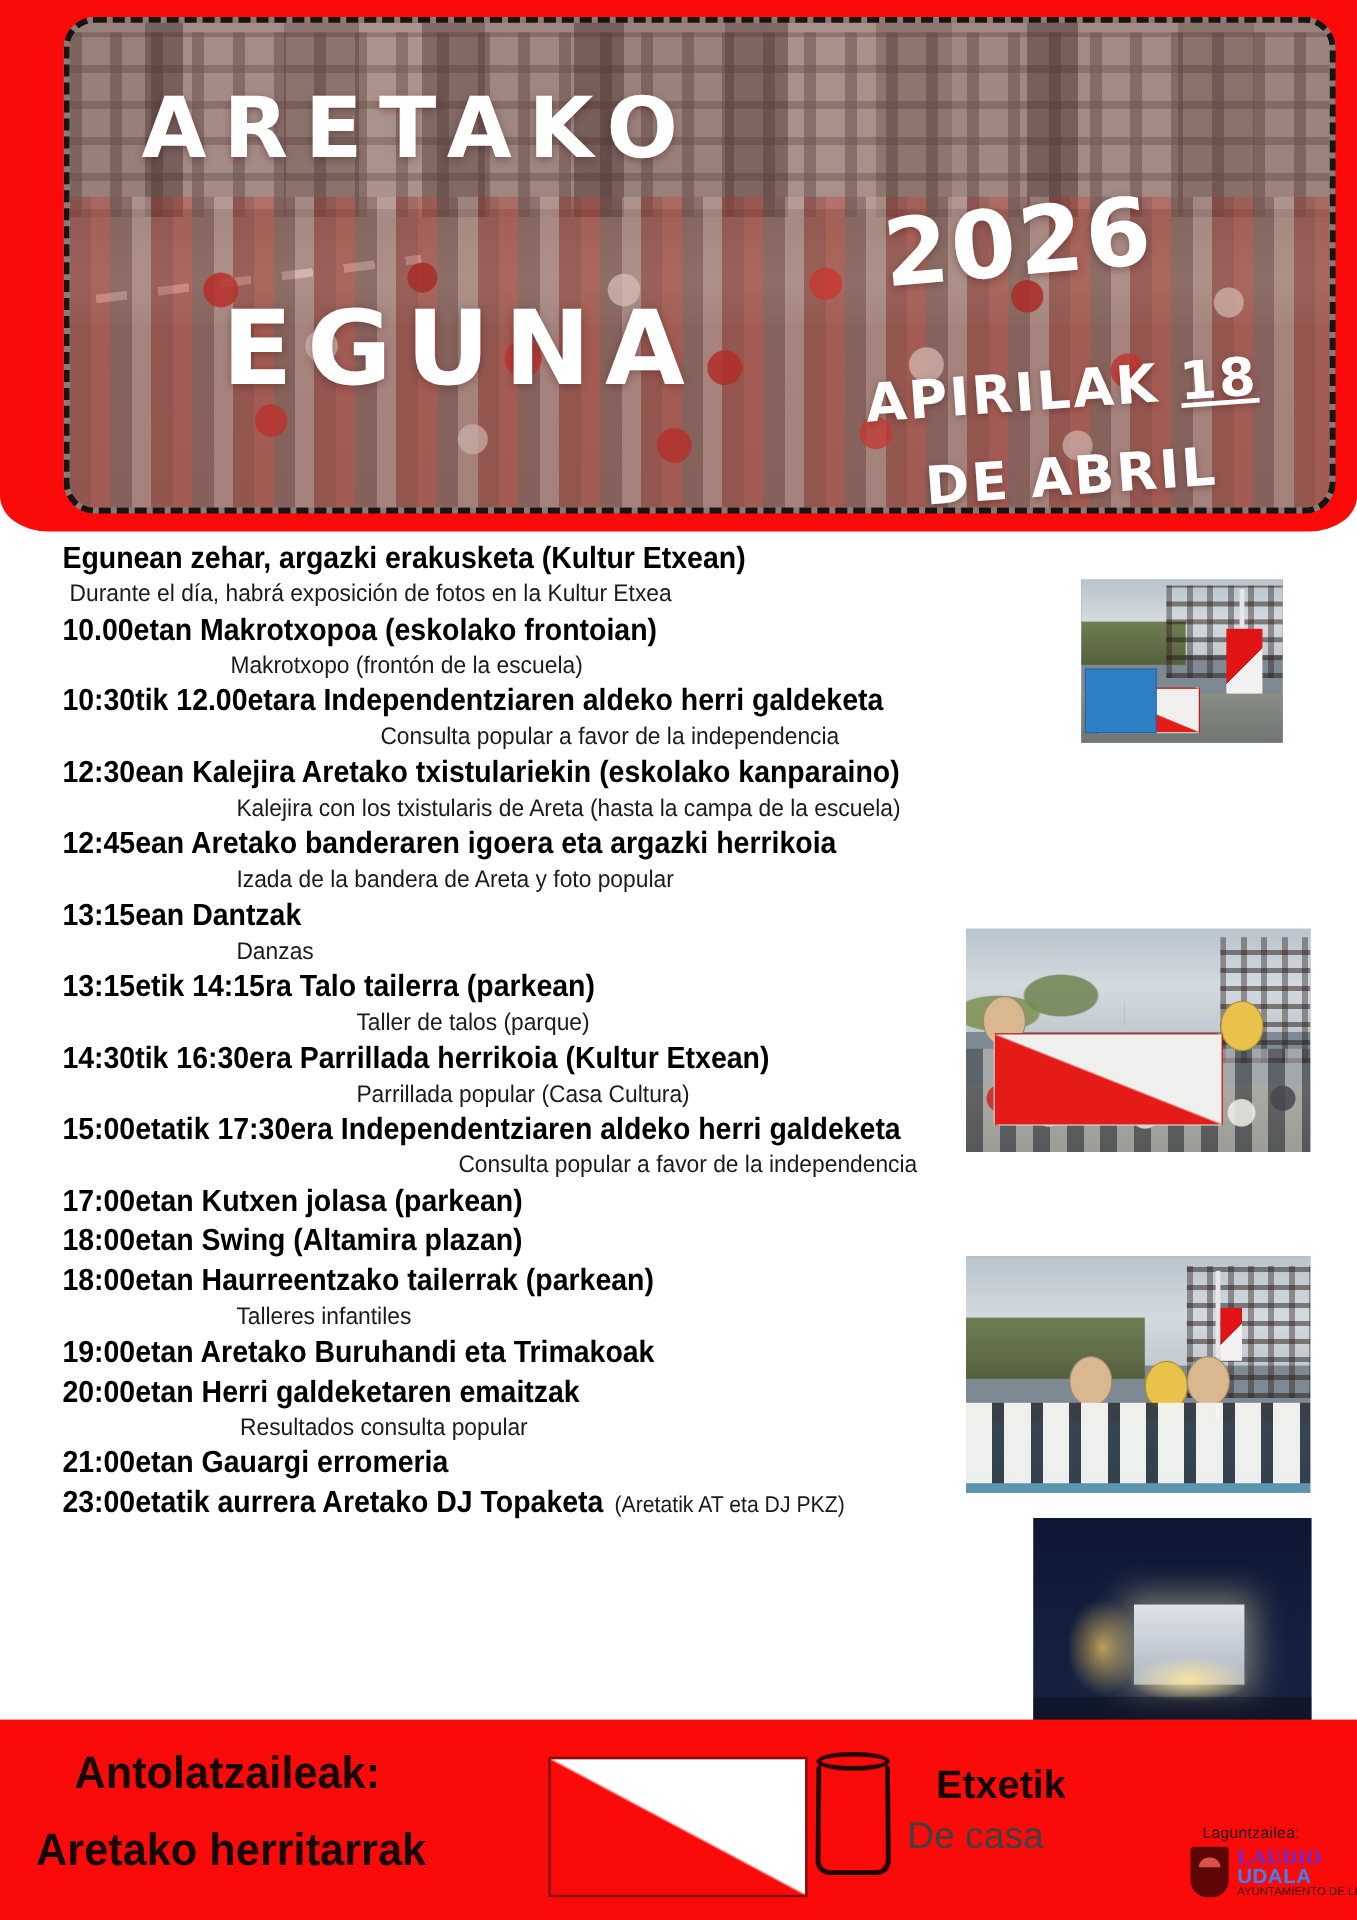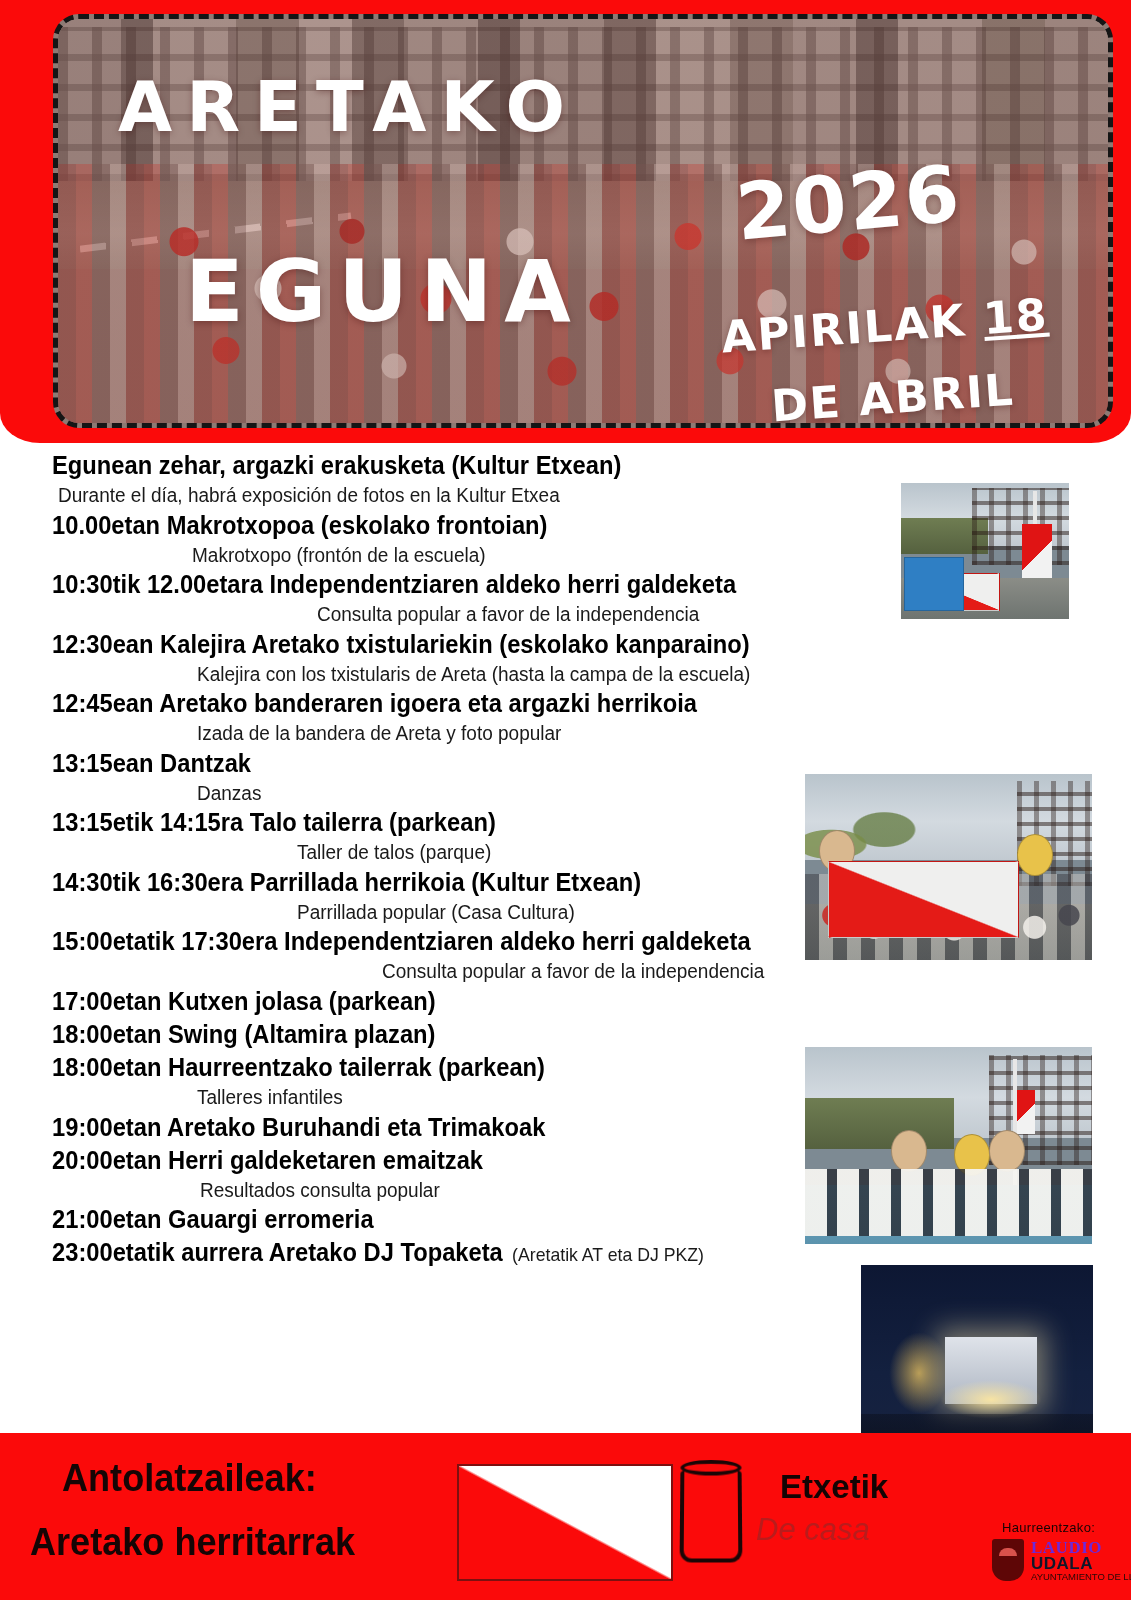--- a/index.html
+++ b/index.html
@@ -344,23 +344,22 @@
     font-weight: bold;
     font-size: 33px;
     color: #140404;
     white-space: nowrap;
     margin-left: 24px;
   }
   .etx-es {
     position: absolute;
     left: 76px; top: 50px;
     font-family: "Liberation Sans", sans-serif;
-    font-style: italic;
     font-size: 31px;
-    color: #b91c1c;
+    color: #404040;
     white-space: nowrap;
   }
   .sponsor {
     position: absolute;
     left: 968px; top: 1520px;
     width: 155px; height: 70px;
   }
   .sp-label {
     position: absolute;
     left: 34px; top: 0;
@@ -394,21 +393,21 @@
     color: #6d28d9;
     letter-spacing: .5px;
     white-space: nowrap;
   }
   .sp-name2 {
     position: absolute;
     left: 63px; top: 34px;
     font-family: "Liberation Sans", sans-serif;
     font-weight: bold;
     font-size: 17px;
-    color: #0f172a;
+    color: #3b82f6;
     letter-spacing: .5px;
     white-space: nowrap;
   }
   .sp-name3 {
     position: absolute;
     left: 63px; top: 52px;
     font-family: "Liberation Sans", sans-serif;
     font-size: 9.5px;
     color: #2a0707;
     line-height: 1.15;
@@ -536,20 +535,20 @@
 
   <div class="areta-flag"></div>
 
   <div class="etxetik">
     <div class="glass"></div>
     <div class="etx-eu">Etxetik</div>
     <div class="etx-es">De casa</div>
   </div>
 
   <div class="sponsor">
-    <div class="sp-label">Haurreentzako:</div>
+    <div class="sp-label">Laguntzailea:</div>
     <div class="sp-shield"></div>
     <div class="sp-name1">LAUDIO</div>
     <div class="sp-name2">UDALA</div>
     <div class="sp-name3">AYUNTAMIENTO DE LLODIO</div>
   </div>
 
 </div>
 
 </body></html>

